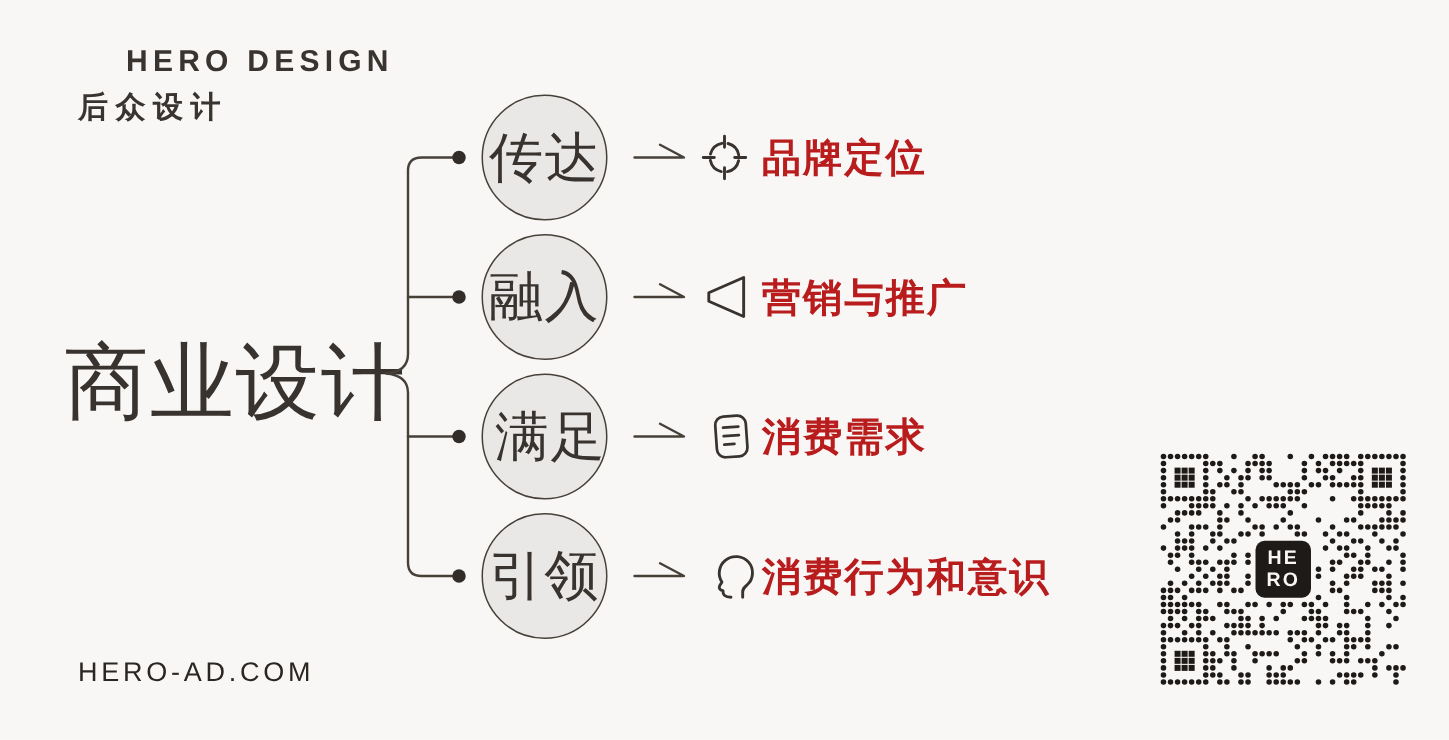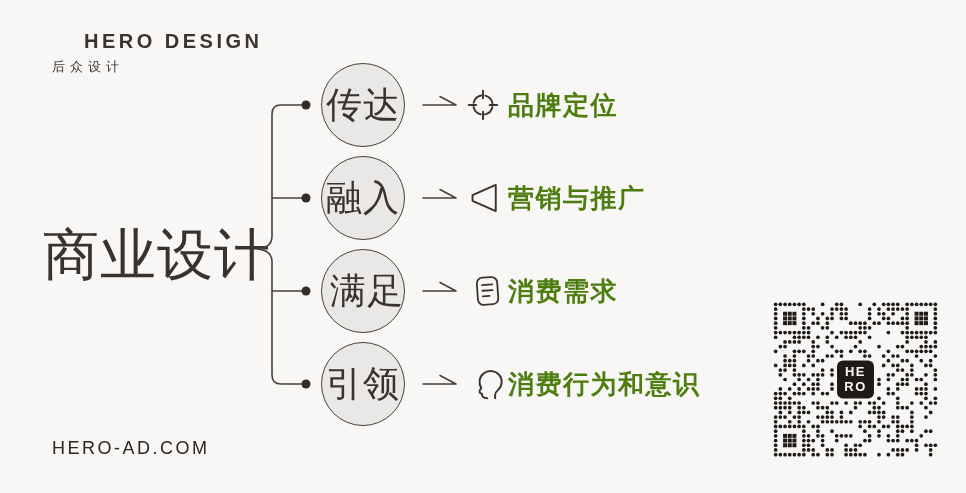--- a/index.html
+++ b/index.html
@@ -5,21 +5,21 @@
   html,body{margin:0;padding:0;}
   .stage{
     position:relative;width:966px;height:493px;overflow:hidden;
     background:#f8f7f5;font-family:"Liberation Sans",sans-serif;
     color:#35302c;
   }
   .abs{position:absolute;}
   
   .brand{left:52px;top:30px;}
   .brand-en{font-size:20px;font-weight:700;letter-spacing:3.5px;color:#3a3430;margin-left:32px;}
-  .brand-zh{font-size:13px;font-weight:400;letter-spacing:5px;color:#3a3430;margin-top:5px;}
+  .brand-zh{font-size:20px;font-weight:700;letter-spacing:5px;color:#3a3430;margin-top:5px;}
   
   .root-title{left:43px;top:218px;font-size:56px;font-weight:400;letter-spacing:1px;color:#39332f;}
   
   .website{left:52px;top:438px;font-size:18px;font-weight:400;letter-spacing:2.5px;color:#2b2622;}
   
   .overlay{left:0;top:0;pointer-events:none;}
   
   .node{
     width:84px;height:84px;border-radius:50%;
     background:#e9e8e6;border:1.5px solid #474039;box-sizing:border-box;
@@ -32,21 +32,21 @@
   .node.r3{left:321px;top:342px;justify-content:center;}
   
   .row-icon{width:34px;height:34px;}
   .row-icon.r0{left:466px;top:88px;}
   .row-icon.r1{left:468px;top:181px;}
   .row-icon.r2{left:470px;top:274px;}
   .row-icon.r3{left:472px;top:367px;}
   
   .row-label{
     left:508px;height:36px;line-height:36px;
-    font-size:26px;font-weight:700;letter-spacing:1.5px;color:#4d7c0f;white-space:nowrap;
+    font-size:26px;font-weight:700;letter-spacing:1.5px;color:#b91c1c;white-space:nowrap;
   }
   .row-label.r0{top:87px;}
   .row-label.r1{top:180px;}
   .row-label.r2{top:273px;}
   .row-label.r3{top:366px;}
   
   .qr{left:773px;top:302px;width:165px;height:155px;}
 </style>
 </head>
 <body>

